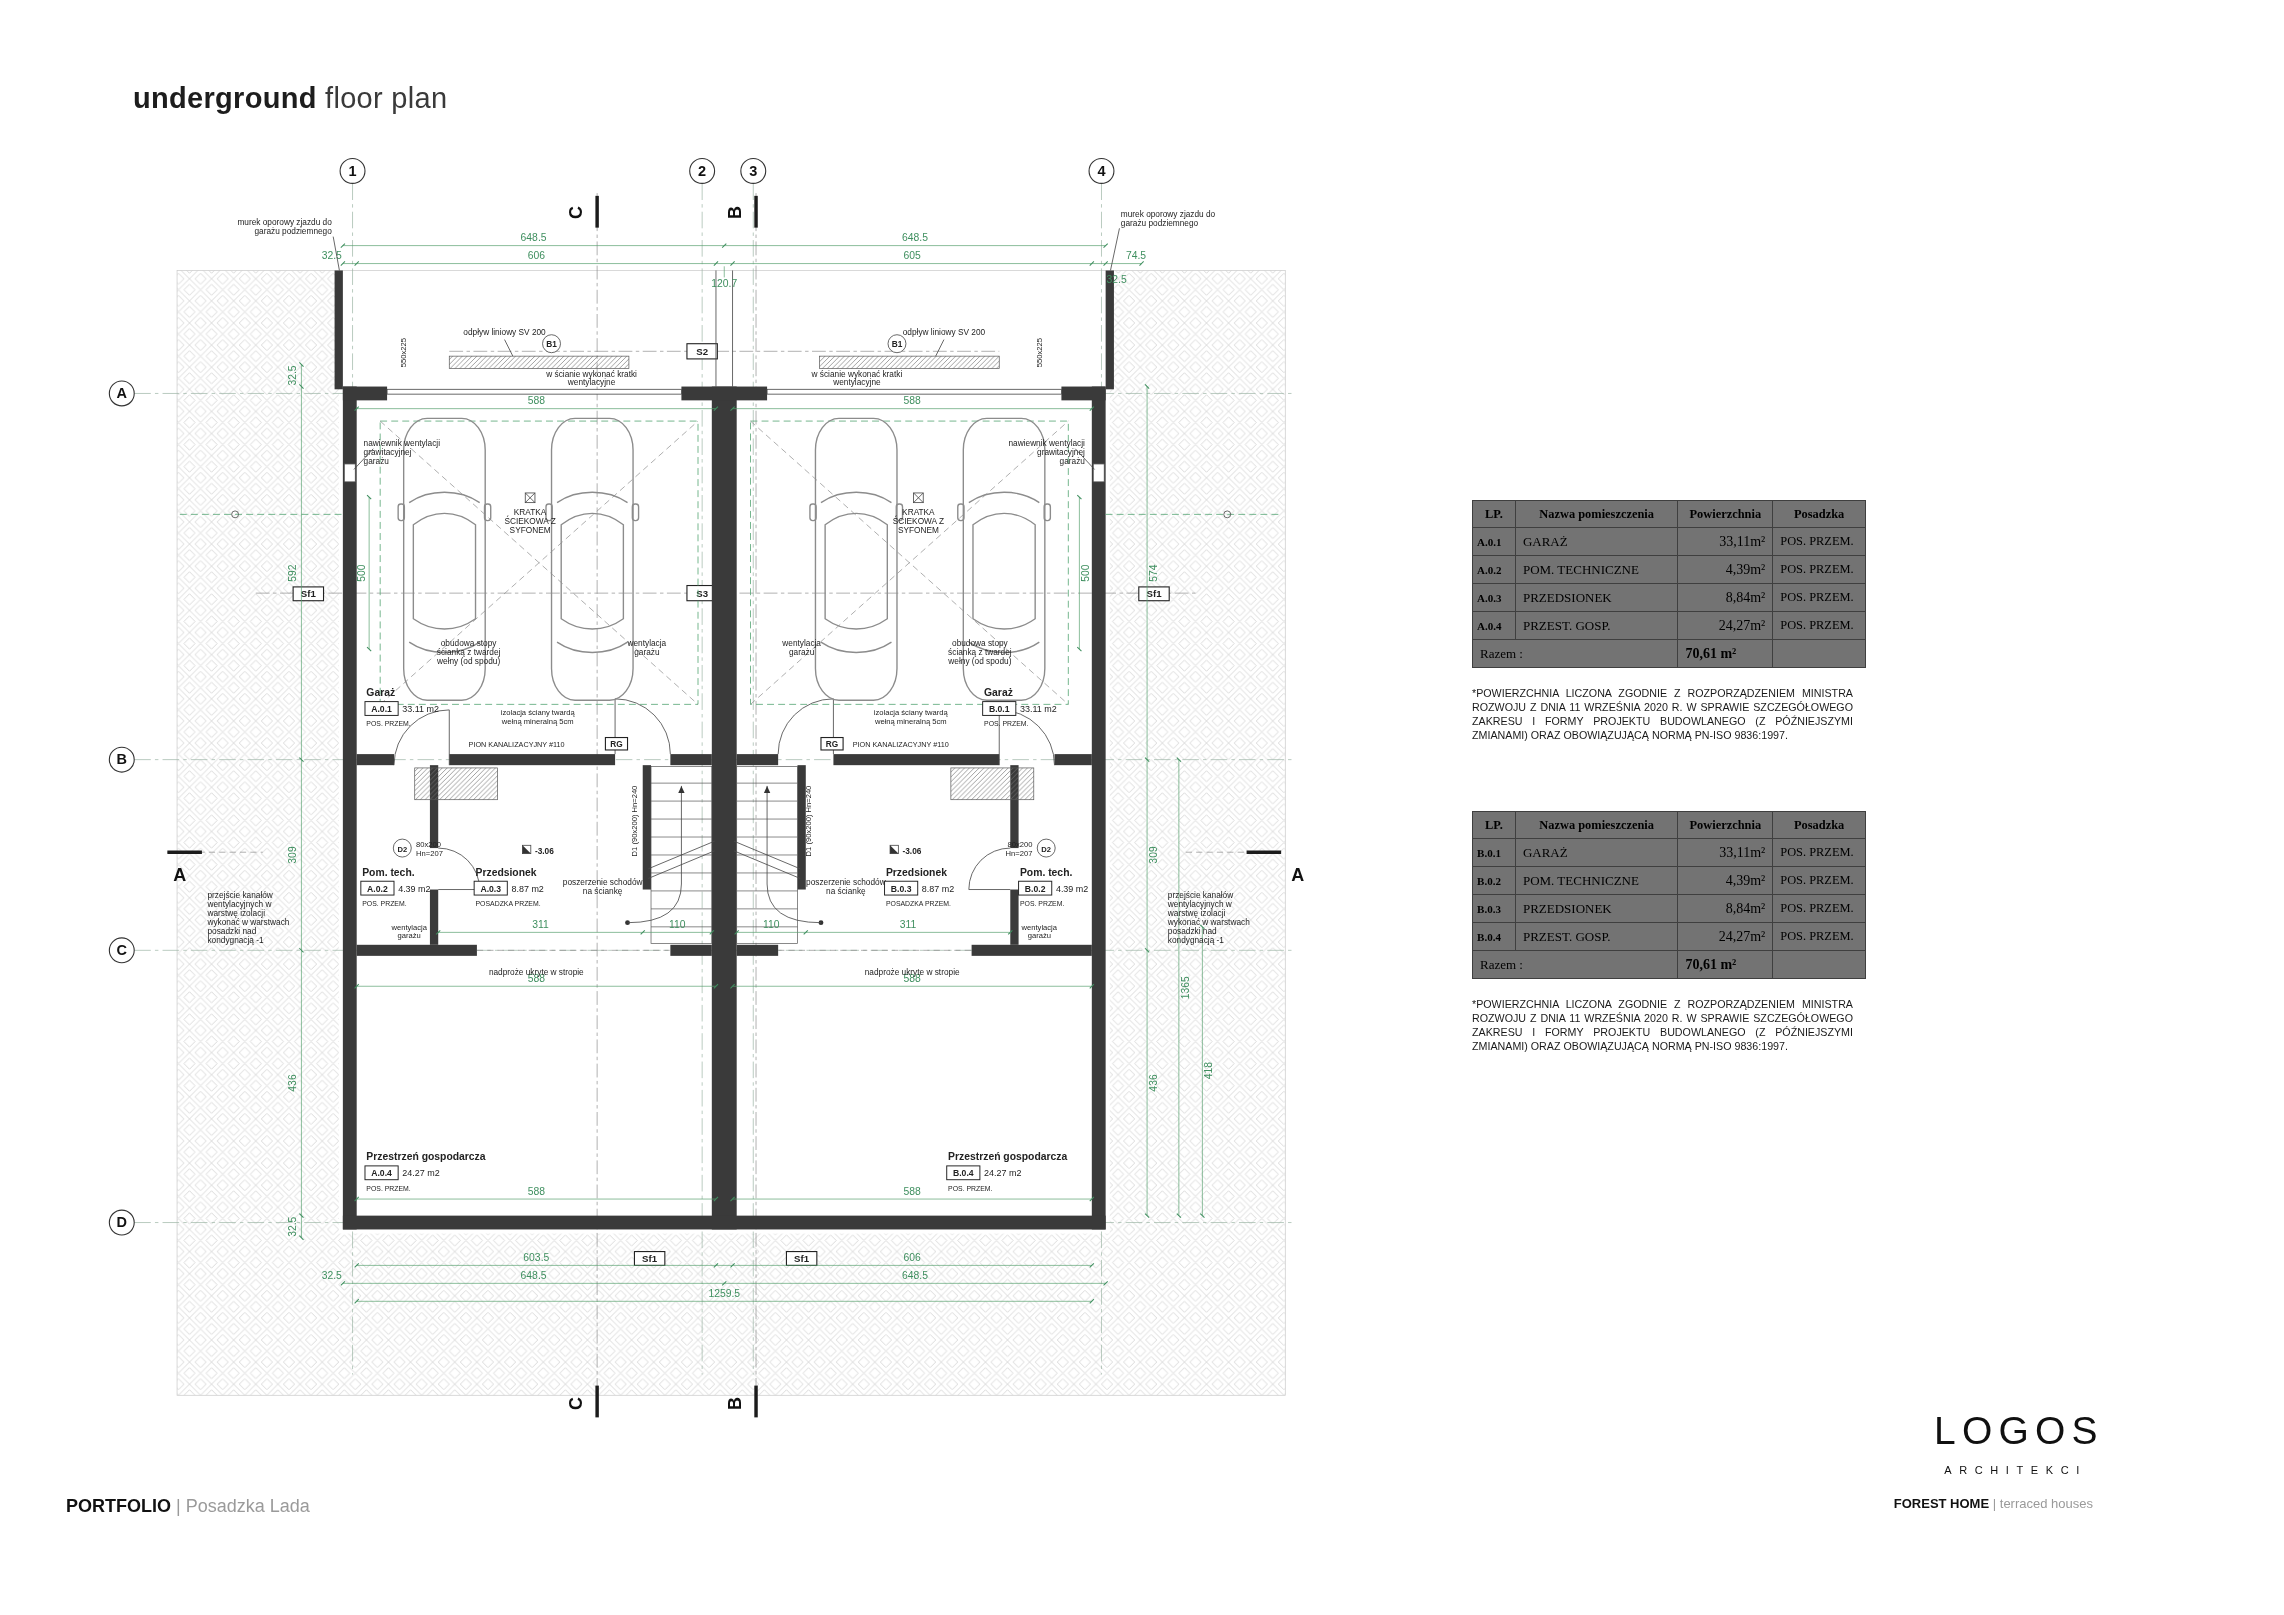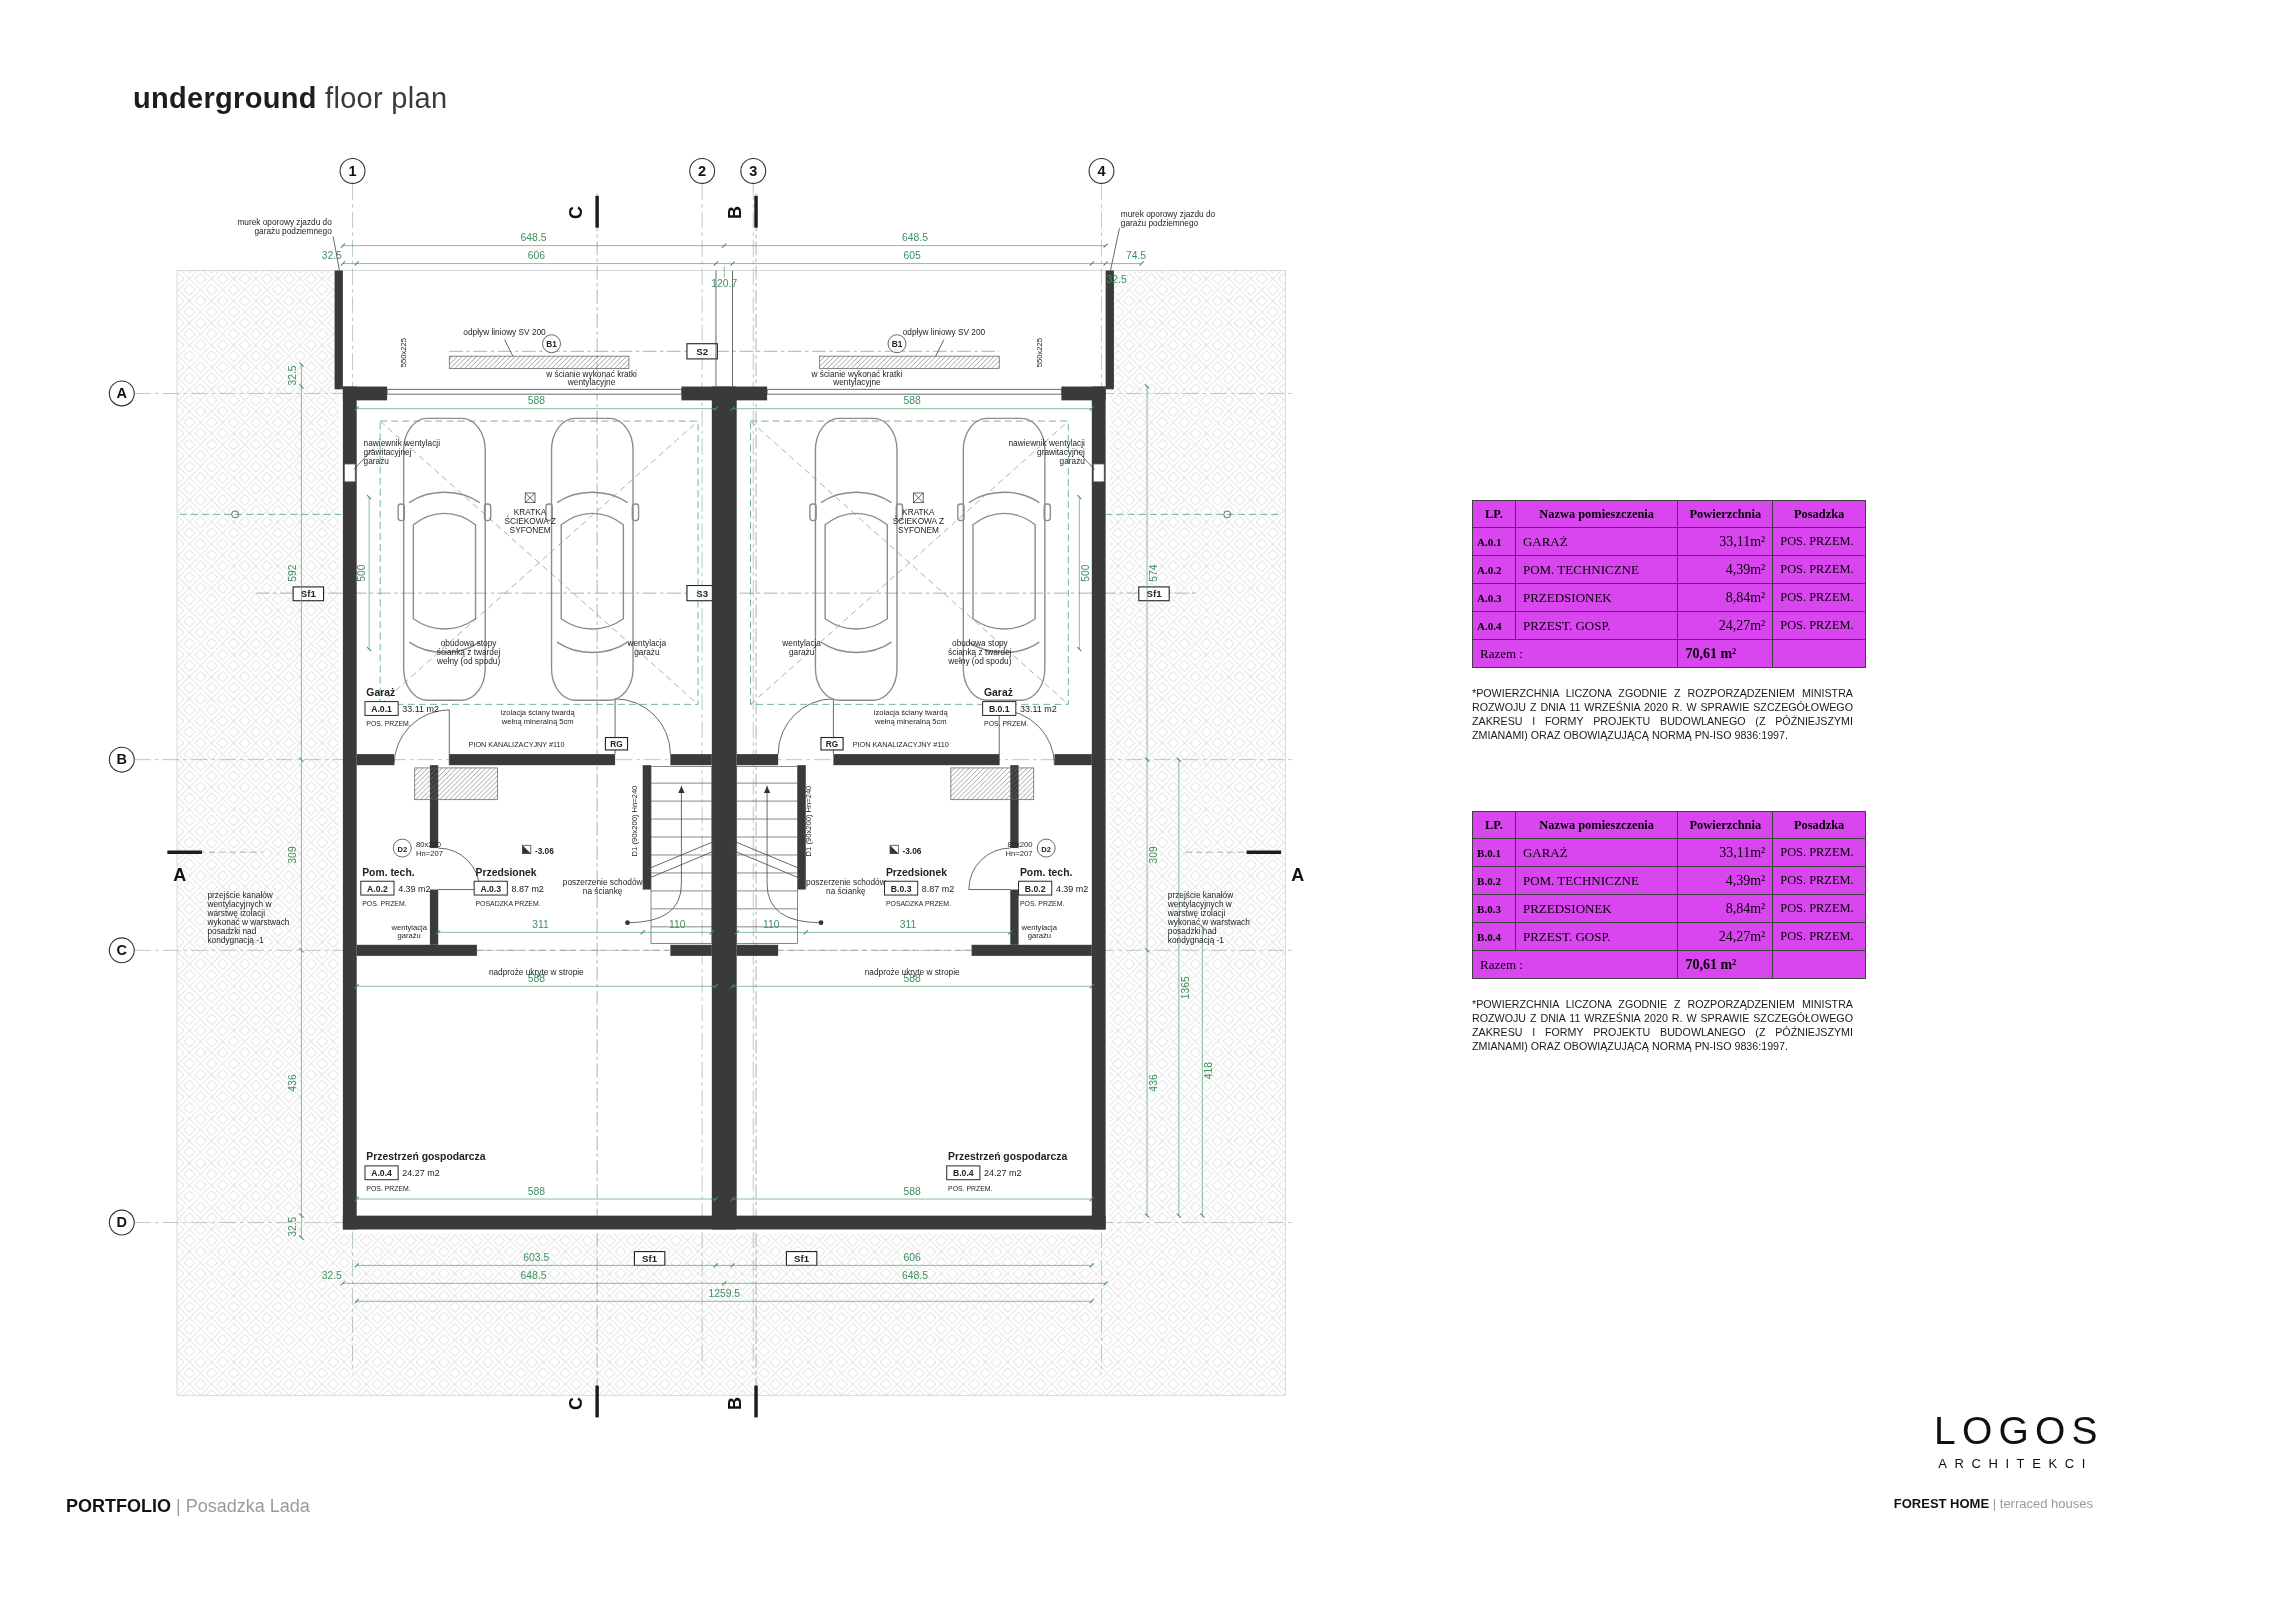--- a/index.html
+++ b/index.html
@@ -36,38 +36,38 @@
   .rarea{font-size:13px;text-anchor:start}
   .rfloor{font-size:10px;text-anchor:start}
   .idbox{fill:#fff;stroke:#222;stroke-width:1.4}
   .markbox{fill:#fff;stroke:#222;stroke-width:1.6}
   .carline{stroke:#8c8c8c;stroke-width:2;fill:none}
   .stair{stroke:#555;stroke-width:1;fill:none}
   .gridcircle{fill:#fff;stroke:#333;stroke-width:1.6}
 
   
   .schedule{position:absolute;width:394px;font-family:"Liberation Serif",serif}
-  .schedule table{border-collapse:collapse;width:100%;background:#d946ef}
+  .schedule table{border-collapse:collapse;width:100%;background:#737373}
   .schedule th,.schedule td{border:0.7px solid #3f3f3f}
   .schedule th{font-size:12.4px;font-weight:700;padding:5.5px 4.1px;text-align:center}
   .schedule td{font-size:13px;padding:5.5px 7px}
   .schedule td.lp{font-weight:700;font-size:11px;text-align:left;padding:5.5px 4.1px}
   .schedule td.area{text-align:right;font-size:14px}
   .schedule td.floor{font-size:12.4px}
   .schedule tr.total td{padding:5.5px 7px}
   .schedule td.total-label{text-align:left;font-size:13px}
   .schedule td.total-value{font-weight:700;font-size:14px;text-align:left}
   .note{margin-top:18px;font-family:"Liberation Sans",sans-serif;font-size:10.7px;line-height:1.32;text-align:justify;color:#1a1a1a;width:381px}
 
   
   .footer-left{position:absolute;left:66px;top:1496px;font-size:18px;color:#9a9a9a}
   .footer-left .strong{color:#111;font-weight:700}
   .logo{position:absolute;left:1934px;top:1411px;width:159px;text-align:center;color:#101010}
   .logo-main{font-size:39px;letter-spacing:6.2px;font-weight:500;line-height:1}
-  .logo-sub{font-size:13px;letter-spacing:7.6px;margin-top:6px;padding-left:4.1px}
+  .logo-sub{font-size:11px;letter-spacing:7.6px;margin-top:14px;padding-left:4.1px}
   .footer-right{position:absolute;right:191px;top:1496px;font-size:13px;color:#9a9a9a;text-align:right}
   .footer-right .strong{color:#111;font-weight:700}
 </style>
 </head>
 <body>
 
 <div class="sheet">
 
   <div class="title">
     <span class="strong">underground</span><span class="light"> floor plan</span>

